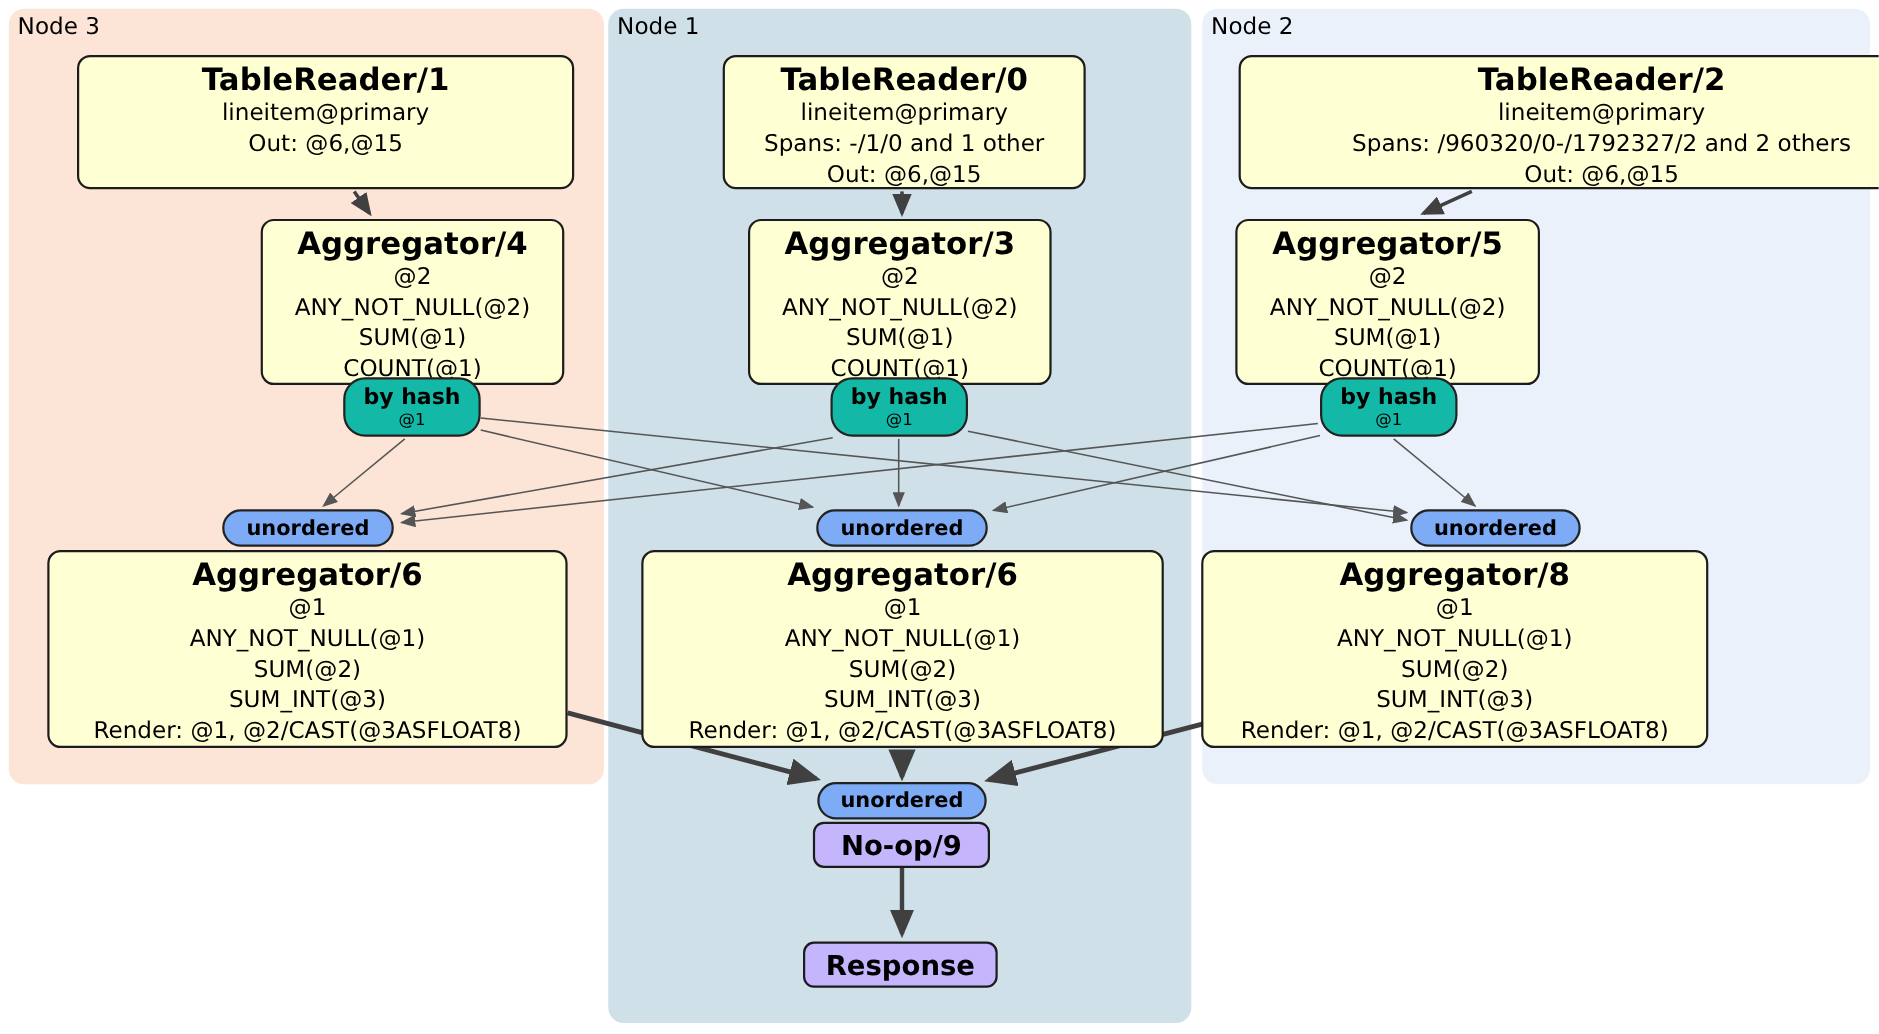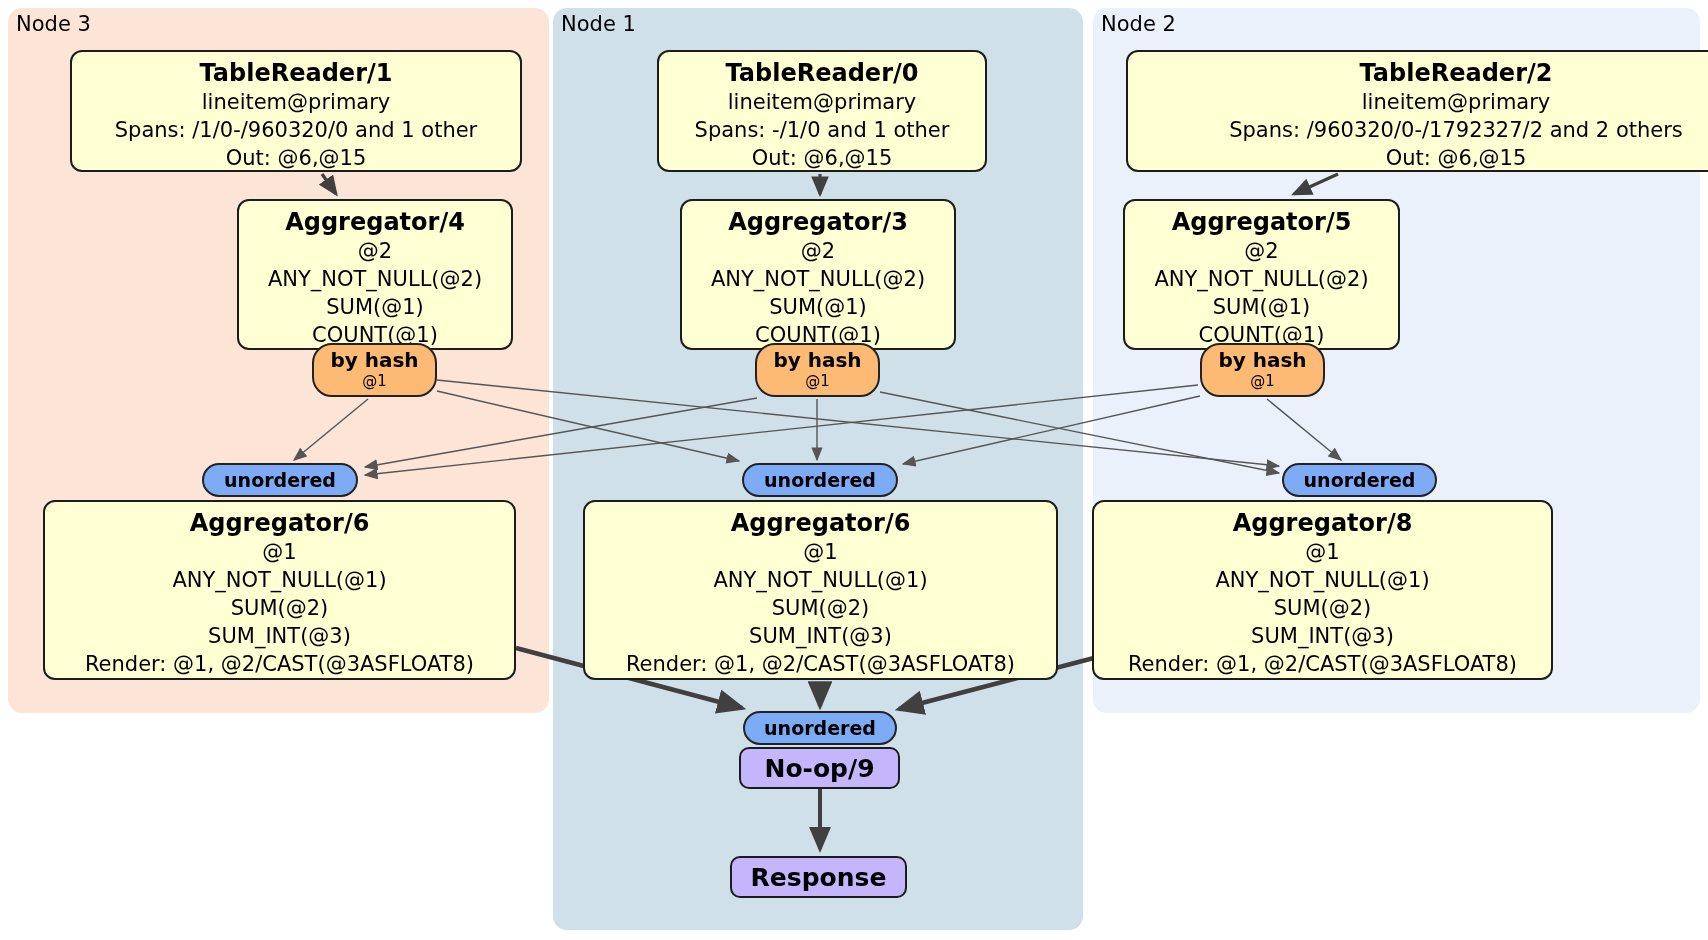--- a/index.html
+++ b/index.html
@@ -9,23 +9,23 @@
   .region{position:absolute;border-radius:14px;}
   .region-node3{left:8px;top:8px;width:541px;height:705px;background:#fce4d6;}
   .region-node1{left:553px;top:8px;width:530px;height:922px;background:#cfe0e8;}
   .region-node2{left:1093px;top:8px;width:607px;height:705px;background:#eaf1fb;}
   .rgn-label{position:absolute;left:8px;top:4px;font-size:21px;color:#000;}
 
   .edges{position:absolute;left:0;top:0;width:1708px;height:940px;}
 
   .pbox{position:absolute;background:#ffffd4;border:2px solid #1c1c1c;border-radius:12px;
         text-align:center;font-size:21px;line-height:28px;padding-top:6px;box-sizing:border-box;}
-  .pbox .title{font-weight:bold;font-size:24px;line-height:30px;}
+  .pbox .title{font-weight:bold;font-size:28px;line-height:30px;}
 
-  .router{position:absolute;width:125px;height:54px;background:#fdba74;border:2px solid #222;
+  .router{position:absolute;width:125px;height:54px;background:#14b8a6;border:2px solid #222;
           border-radius:20px;text-align:center;box-sizing:border-box;padding-top:3px;}
   .router .rlabel{font-weight:bold;font-size:20px;line-height:24px;}
   .router .rdetail{font-size:15px;line-height:18px;}
 
   .sync{position:absolute;height:34px;background:#7dabf5;border:2px solid #222;border-radius:17px;
         text-align:center;box-sizing:border-box;font-weight:bold;font-size:19px;line-height:30px;}
 
   .minibox{position:absolute;background:#c4b5fd;border:2px solid #1c1c1c;border-radius:10px;
            display:flex;align-items:center;justify-content:center;font-weight:bold;font-size:25px;box-sizing:border-box;}
 </style>
@@ -71,21 +71,20 @@
     <line x1="516" y1="648" x2="742" y2="708" stroke="#404040" stroke-width="4.5" marker-end="url(#mthick)"></line>
     <line x1="820" y1="682" x2="820" y2="706" stroke="#404040" stroke-width="4.5" marker-end="url(#mthick)"></line>
     <line x1="1132" y1="648" x2="899" y2="709" stroke="#404040" stroke-width="4.5" marker-end="url(#mthick)"></line>
 
     <line x1="820" y1="789" x2="820" y2="849" stroke="#404040" stroke-width="4" marker-end="url(#mthick)"></line>
   </svg>
 
   <div class="pbox" style="left:70px;top:50px;width:452px;height:122px">
     <div class="title">TableReader/1</div>
     <div>lineitem@primary</div>
-    <div>Spans: /1/0-/960320/0 and 1 other</div>
     <div>Out: @6,@15</div>
   </div>
   <div class="pbox" style="left:657px;top:50px;width:330px;height:122px">
     <div class="title">TableReader/0</div>
     <div>lineitem@primary</div>
     <div>Spans: -/1/0 and 1 other</div>
     <div>Out: @6,@15</div>
   </div>
   <div class="pbox" style="left:1126px;top:50px;width:660px;height:122px">
     <div class="title">TableReader/2</div>

